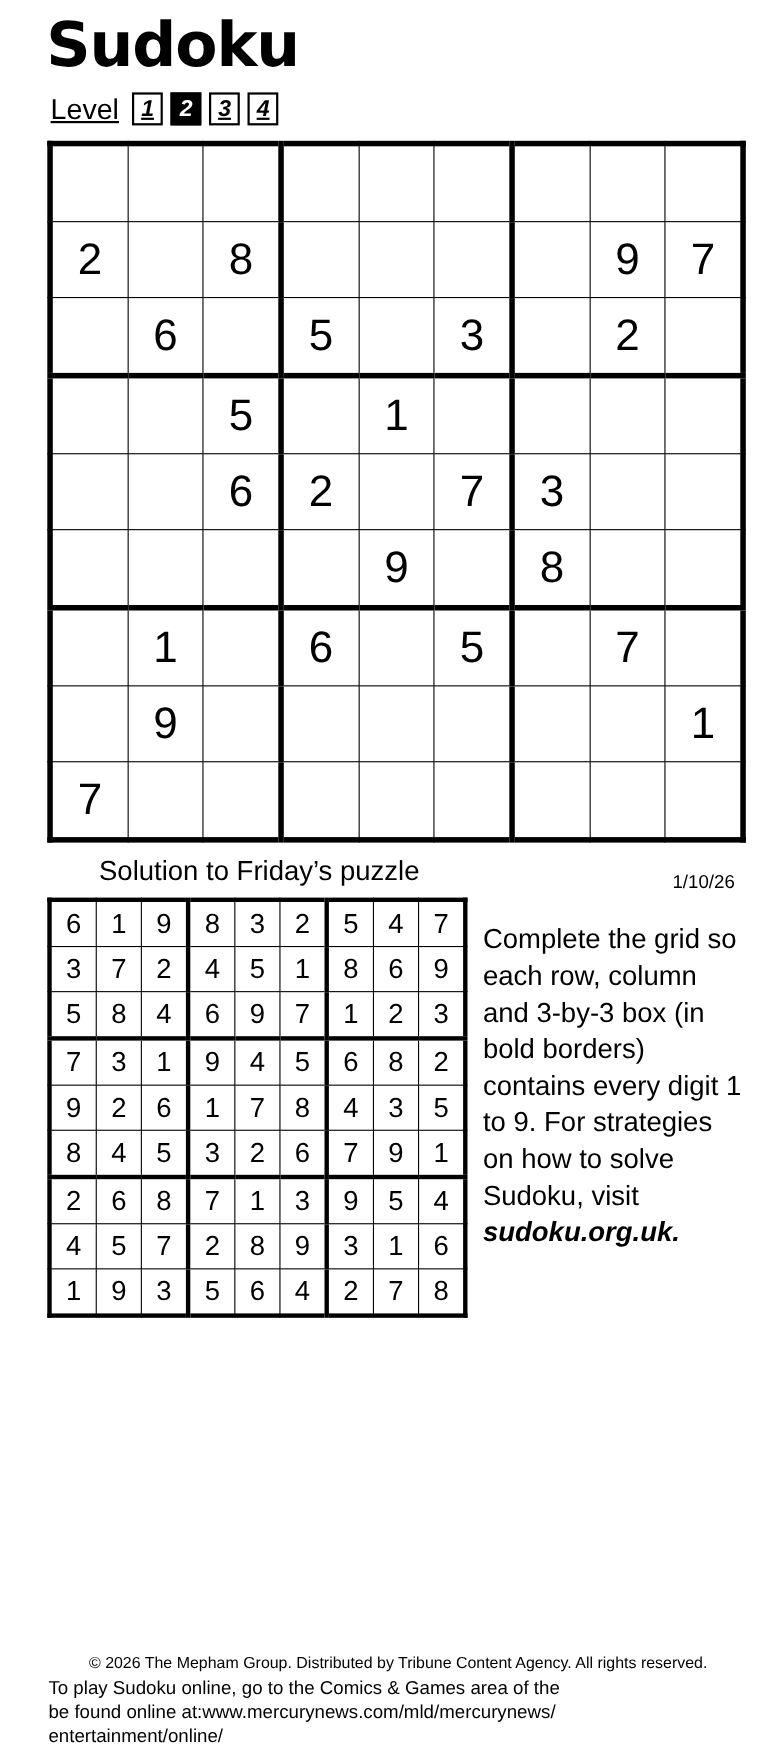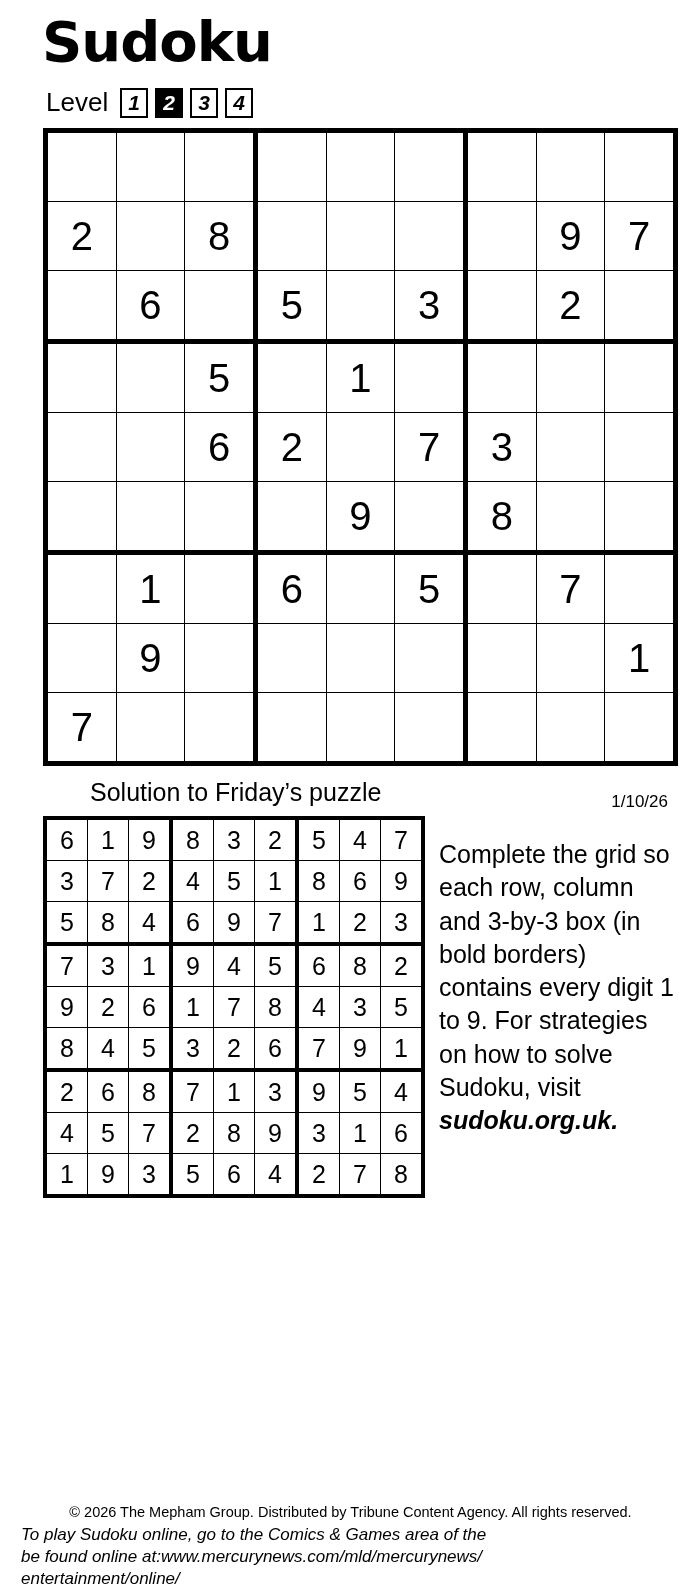--- a/index.html
+++ b/index.html
@@ -28,24 +28,25 @@
     font-weight: bold;
     font-size: 56px;
     letter-spacing: -1px;
     line-height: 1;
     padding-top: 14px;
     padding-left: 22px;
   }
   
   .level-row {
     display: flex;
-    align-items: flex-end;
+    align-items: flex-start;
     padding-left: 26px;
     margin-top: 14px;
     height: 34px;
+    text-decoration: underline;
   }
   .level-label {
     font-size: 26px;
     margin-right: 12px;
   }
   .level-box {
     width: 28px;
     height: 30px;
     border: 2px solid #000;
     margin-right: 7px;
@@ -137,35 +138,34 @@
     padding-left: 14px;
     padding-top: 22px;
   }
   .instructions .site {
     font-style: italic;
     font-weight: bold;
   }
   
   .footer {
     position: absolute;
-    left: 21px;
+    left: 44px;
     right: 18px;
     bottom: 6px;
     font-size: 15.5px;
     line-height: 1.28;
   }
   .footer .copy {
     text-align: center;
     font-size: 14.5px;
     margin-bottom: 2px;
   }
   .footer .lines {
     font-size: 17px;
     line-height: 1.3;
-    font-style: italic;
   }
 </style>
 </head>
 <body>
 
 <div class="page">
 
   <div class="title">Sudoku</div>
 
   <div class="level-row">

